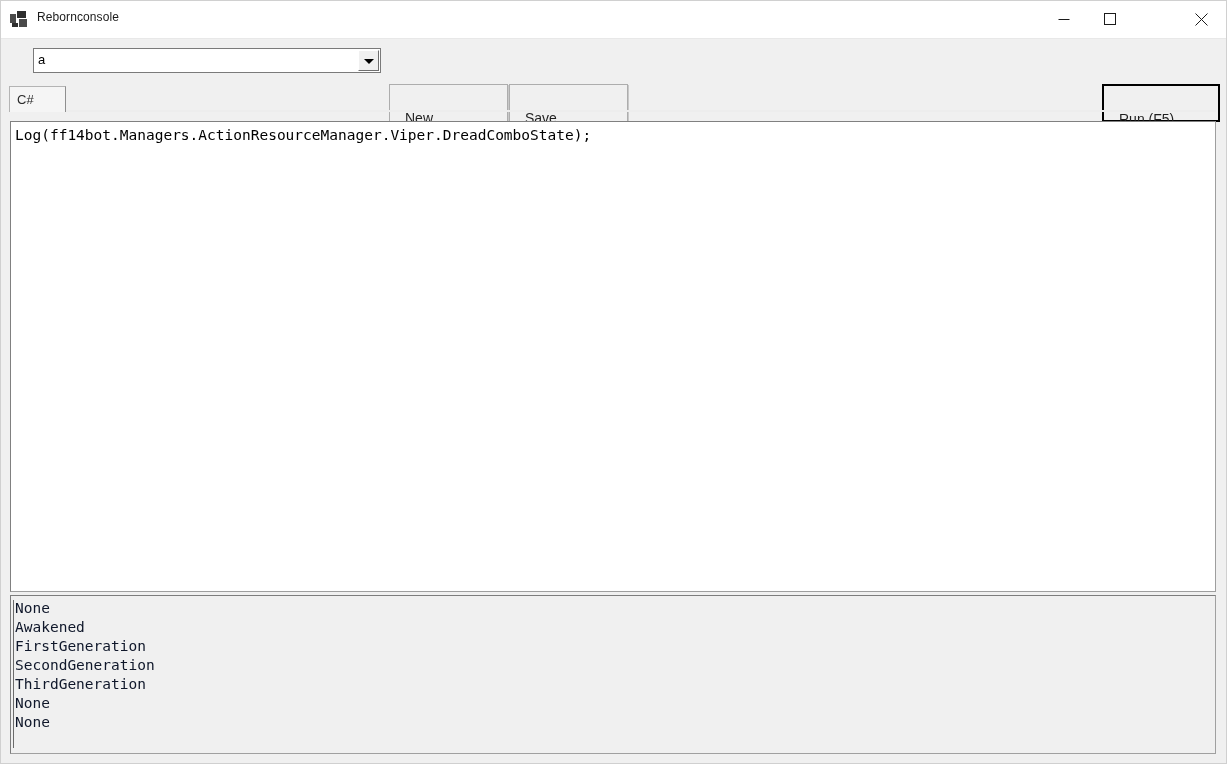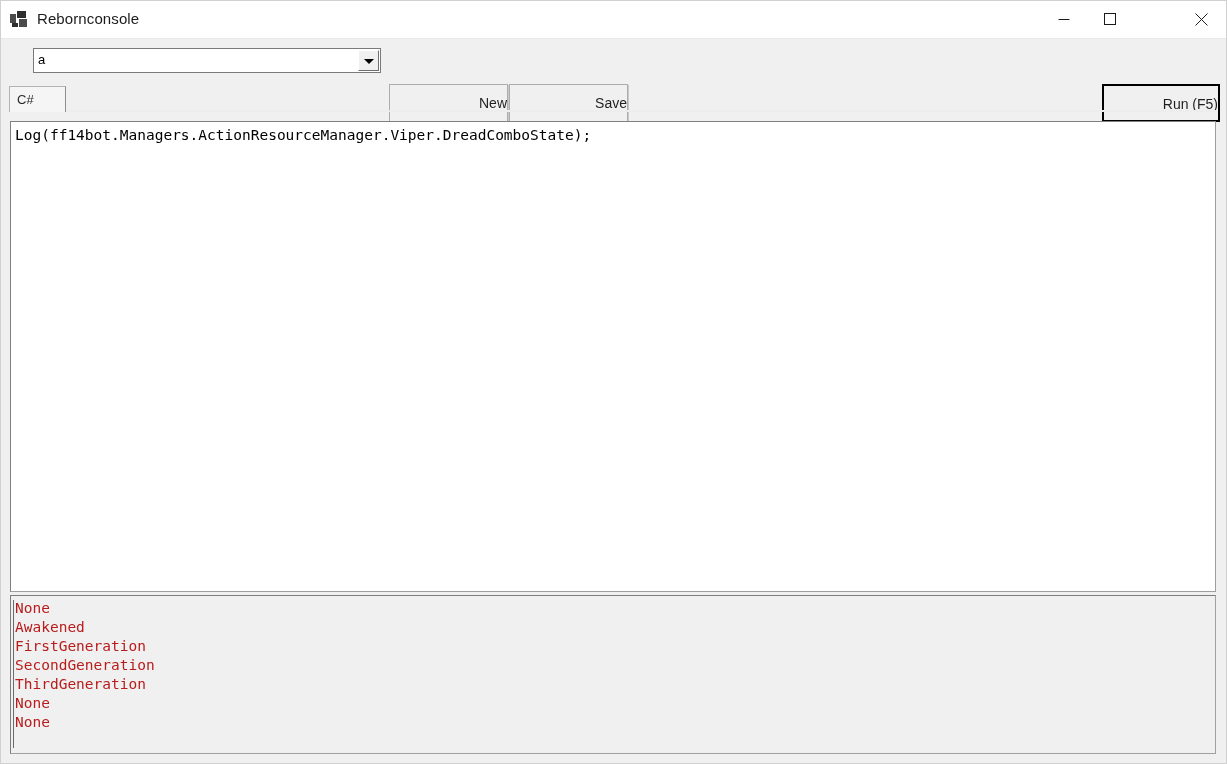--- a/index.html
+++ b/index.html
@@ -34,21 +34,21 @@
     border-bottom: 1px solid #e8e8e8;
   }
   #app-icon {
     position: absolute;
     left: 9px; top: 10px;
     width: 20px; height: 18px;
   }
   #title-text {
     position: absolute;
     left: 36px; top: 9px;
-    font-size: 15px;
+    font-size: 12px;
     color: #1b1b1b;
     font-family: "Liberation Sans", sans-serif;
     letter-spacing: 0.1px;
     white-space: nowrap;
   }
   .winbtn {
     position: absolute;
     top: 0;
     width: 46px;
     height: 36px;
@@ -110,23 +110,23 @@
   .tbtn {
     position: absolute;
     top: 46px;
     height: 38px;
     background: #f0f0f0;
     border: 1px solid #adadad;
     box-sizing: border-box;
     font-family: "Liberation Sans", sans-serif;
     font-size: 14px;
     color: #1f1f1f;
-    padding: 0;
+    padding: 15px;
     cursor: default;
-    text-align: right;
+    text-align: left;
     line-height: 36px;
   }
   .tbtn.shadow {
     box-shadow: 1px 1px 0 0 #c8c8c8;
   }
   #btn-run {
     border: 2px solid #000000;
     background: #f0f0f0;
   }
 
@@ -198,21 +198,21 @@
     box-sizing: border-box;
     overflow: hidden;
   }
   #output-text {
     position: absolute;
     left: 4px; top: 3px;
     margin: 0;
     font-family: "DejaVu Sans Mono", "Liberation Mono", monospace;
     font-size: 14.5px;
     line-height: 19px;
-    color: #b91c1c;
+    color: #0f172a;
     white-space: pre;
   }
   #output-caret {
     position: absolute;
     left: 2px; top: 4px;
     width: 1px;
     height: 148px;
     background: #6b6b6b;
   }
 </style>

